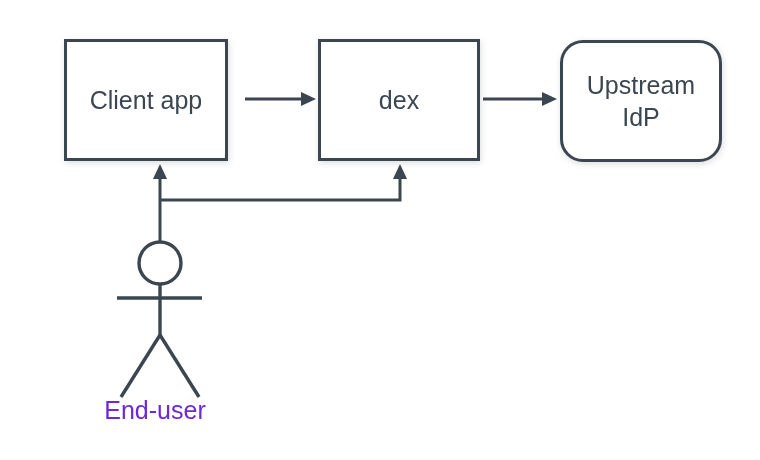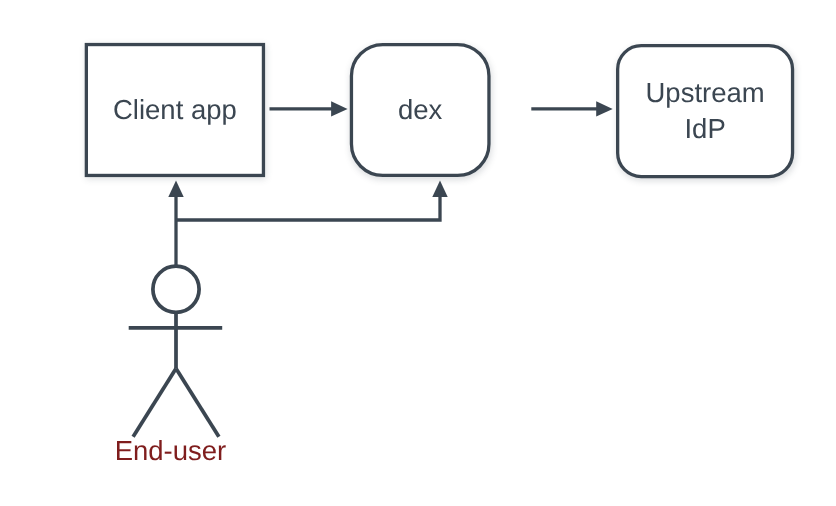--- a/index.html
+++ b/index.html
@@ -30,32 +30,32 @@
     border: 3px solid #3b4651;
     color: #3b4651;
     display: flex;
     align-items: center;
     justify-content: center;
     text-align: center;
     font-size: 25px;
     line-height: 1.3;
     box-shadow: 1px 2px 6px rgba(60, 70, 82, 0.18);
   }
-  .node-client   { left: 77px;  top: 39px; width: 164px; height: 122px; }
-  .node-dex      { left: 318px; top: 39px; width: 128px; height: 122px; border-radius: 30px; }
+  .node-client   { left: 64px;  top: 39px; width: 164px; height: 122px; }
+  .node-dex      { left: 318px; top: 39px; width: 162px; height: 122px; }
   .node-upstream { left: 560px; top: 40px; width: 162px; height: 122px; border-radius: 23px; }
   .node-upstream .node-label { display: inline-block; max-width: 124px; }
   .actor-label {
     position: absolute;
     left: 94px;
     top: 396px;
     width: 122px;
     text-align: center;
     font-size: 25px;
-    color: #7f1d1d;
+    color: #6d28d9;
   }
 </style>
 </head>
 <body>
 
 <div class="canvas">
 
   <svg class="edges-layer" width="760" height="460" viewBox="0 0 760 460" fill="none" stroke="#3b4651" stroke-width="3">
 
     <g>

